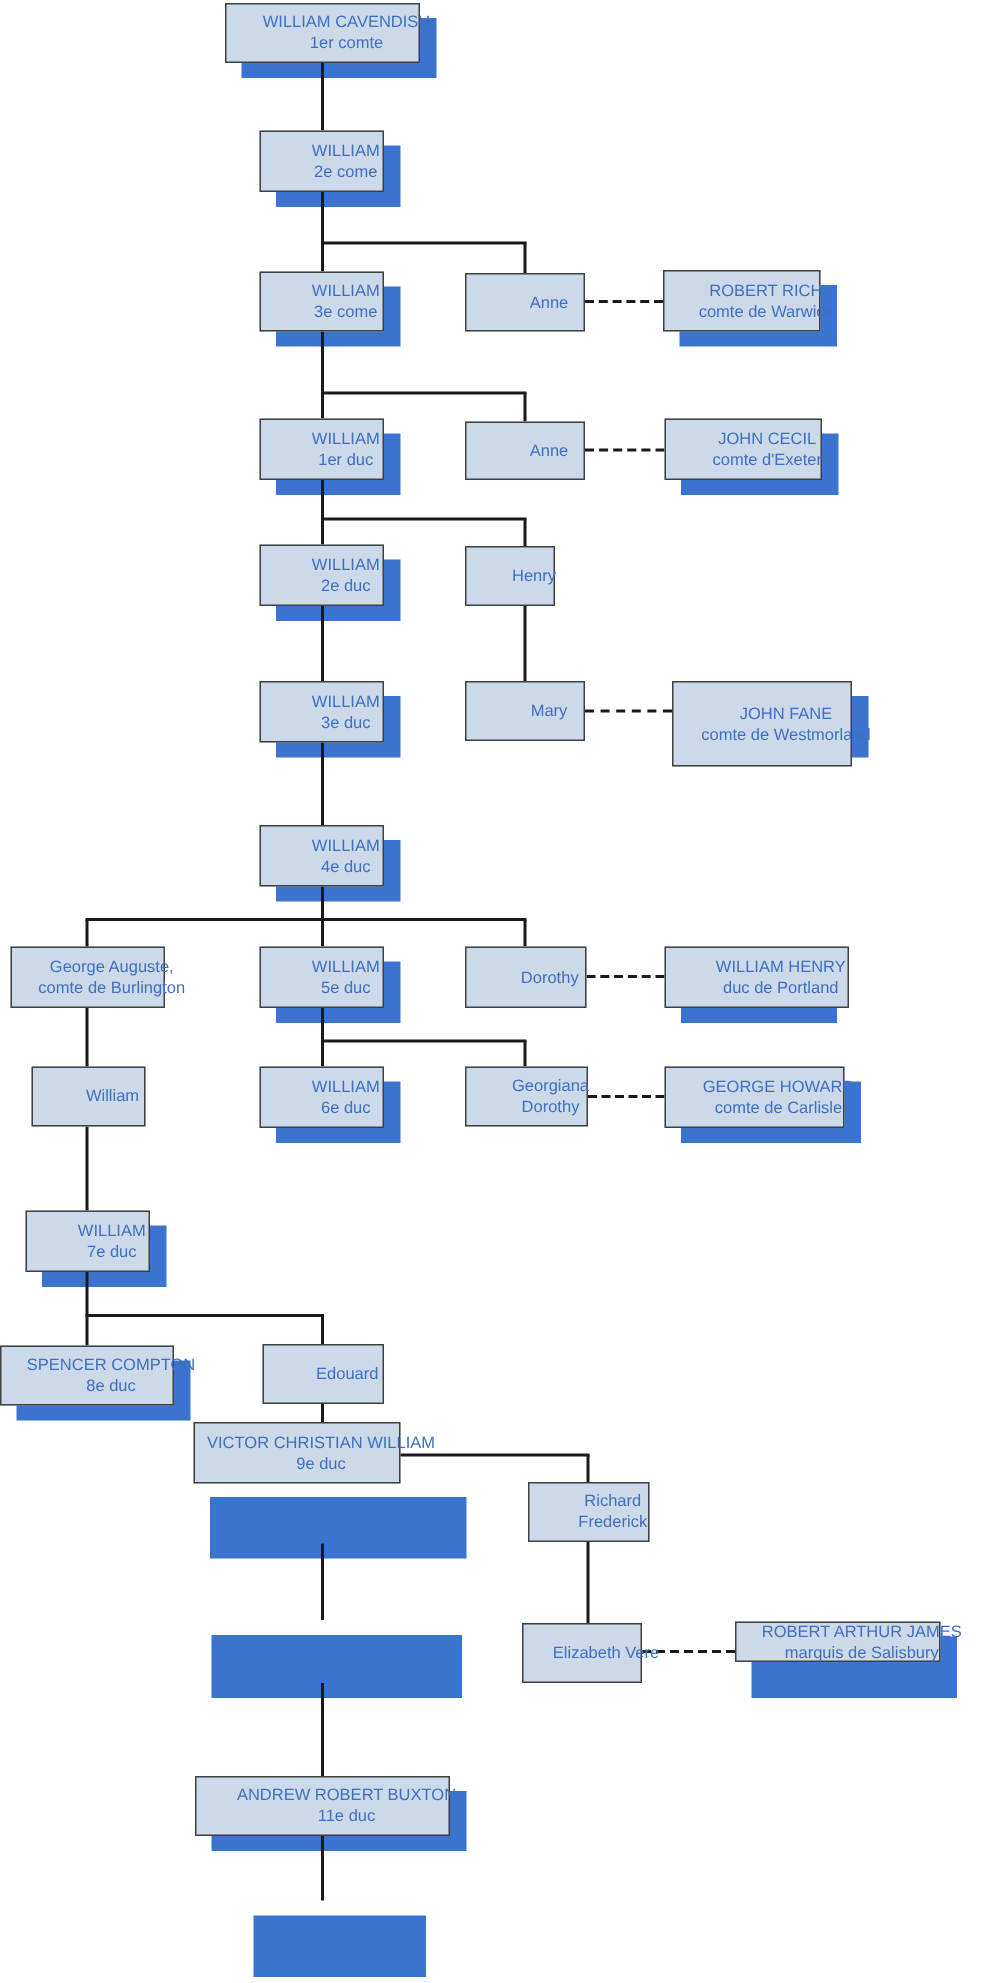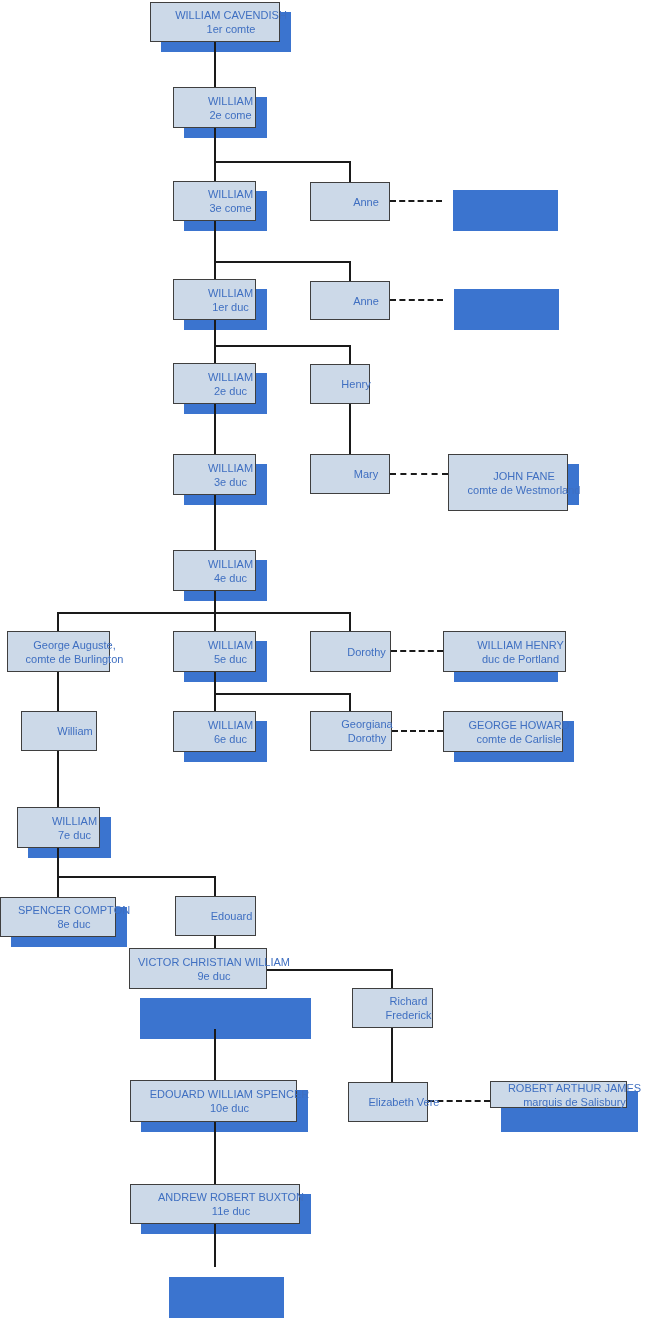--- a/index.html
+++ b/index.html
@@ -94,27 +94,35 @@
     <div class="ln">2e come</div>
   </div>
   <div class="node shadowed" style="left:173px;top:181px;width:83px;height:40px">
     <div class="ln">WILLIAM</div>
     <div class="ln">3e come</div>
   </div>
   <div class="node" style="left:310px;top:182px;width:80px;height:39px">
     <div class="ln">Anne</div>
     <div class="ln"></div>
   </div>
+  <div class="node shadowed" style="left:442px;top:180px;width:105px;height:41px">
+    <div class="ln">ROBERT RICH</div>
+    <div class="ln">comte de Warwick</div>
+  </div>
   <div class="node shadowed" style="left:173px;top:279px;width:83px;height:41px">
     <div class="ln">WILLIAM</div>
     <div class="ln">1er duc</div>
   </div>
   <div class="node" style="left:310px;top:281px;width:80px;height:39px">
     <div class="ln">Anne</div>
     <div class="ln"></div>
+  </div>
+  <div class="node shadowed" style="left:443px;top:279px;width:105px;height:41px">
+    <div class="ln">JOHN CECIL</div>
+    <div class="ln">comte d'Exeter</div>
   </div>
   <div class="node shadowed" style="left:173px;top:363px;width:83px;height:41px">
     <div class="ln">WILLIAM</div>
     <div class="ln">2e duc</div>
   </div>
   <div class="node" style="left:310px;top:364px;width:60px;height:40px">
     <div class="ln">Henry</div>
     <div class="ln"></div>
   </div>
   <div class="node shadowed" style="left:173px;top:454px;width:83px;height:41px">
@@ -178,24 +186,20 @@
     <div class="ln"></div>
   </div>
   <div class="node shadowed" style="left:129px;top:948px;width:138px;height:41px">
     <div class="ln">VICTOR CHRISTIAN WILLIAM</div>
     <div class="ln">9e duc</div>
   </div>
   <div class="node" style="left:352px;top:988px;width:81px;height:40px">
     <div class="ln">Richard</div>
     <div class="ln">Frederick</div>
   </div>
-  <div class="node shadowed" style="left:130px;top:1080px;width:167px;height:42px">
-    <div class="ln">EDOUARD WILLIAM SPENCER</div>
-    <div class="ln">10e duc</div>
-  </div>
   <div class="node" style="left:348px;top:1082px;width:80px;height:40px">
     <div class="ln">Elizabeth Vere</div>
     <div class="ln"></div>
   </div>
   <div class="node shadowed" style="left:490px;top:1081px;width:137px;height:27px">
     <div class="ln">ROBERT ARTHUR JAMES</div>
     <div class="ln">marquis de Salisbury</div>
   </div>
   <div class="node shadowed" style="left:130px;top:1184px;width:170px;height:40px">
     <div class="ln">ANDREW ROBERT BUXTON</div>

